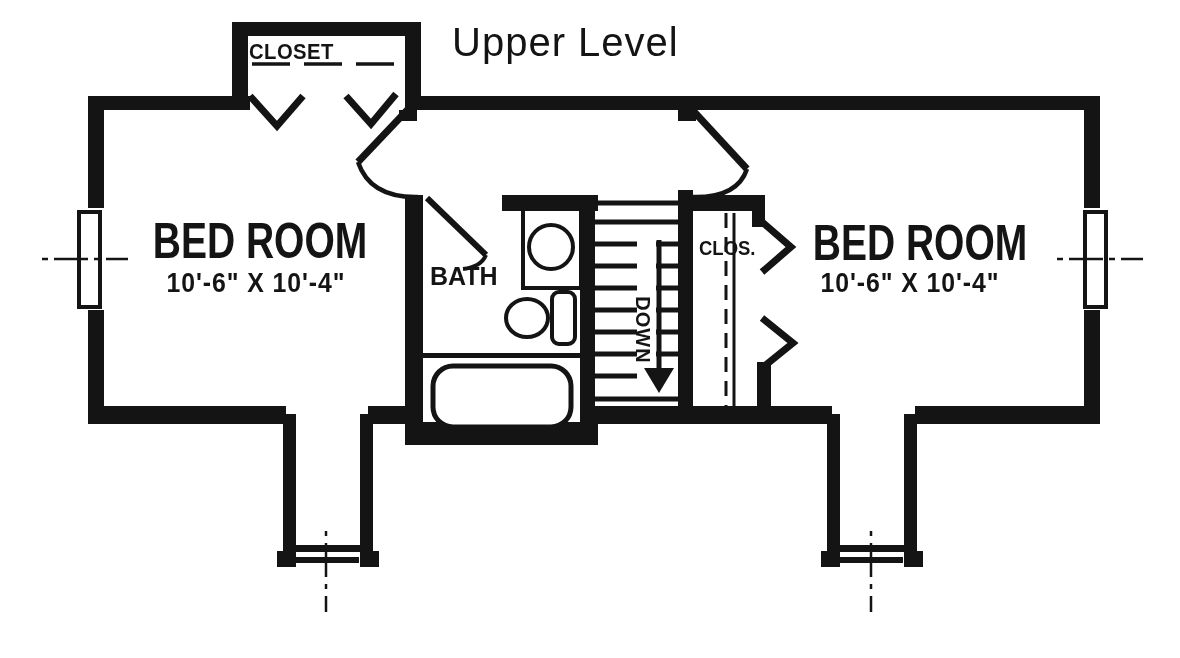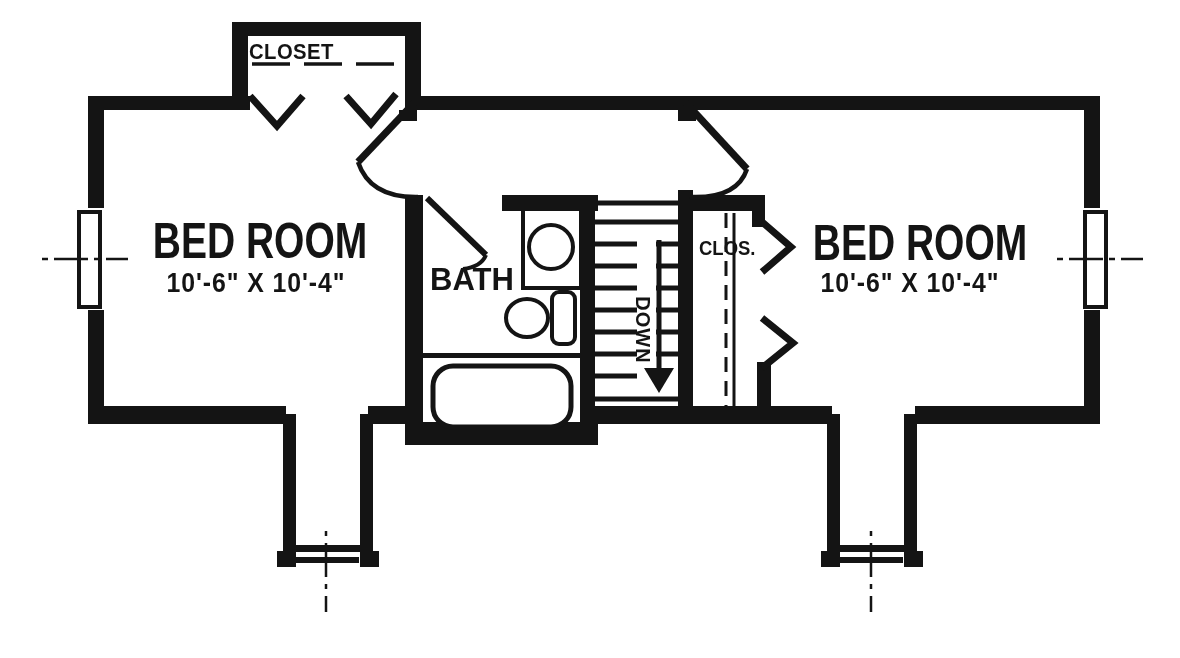--- a/index.html
+++ b/index.html
@@ -9,21 +9,21 @@
   }
   .lbl{position:absolute;white-space:nowrap;color:#141414;line-height:1;}
   .plan-title{left:452px;top:22px;font-size:40px;font-weight:400;letter-spacing:1px;}
   .closet-top-label{left:249px;top:41px;font-size:22px;font-weight:700;transform:scaleX(.92);transform-origin:left;letter-spacing:.5px;}
   .room-name{width:280px;text-align:center;font-size:50px;font-weight:700;transform:scaleX(.78);transform-origin:center;}
   .room-name.left{left:120px;top:216px;}
   .room-name.right{left:780px;top:218px;}
   .room-size{width:280px;text-align:center;font-size:27px;font-weight:700;letter-spacing:1px;transform:scaleX(.92);transform-origin:center;}
   .room-size.left{left:116px;top:270px;}
   .room-size.right{left:770px;top:270px;}
-  .bath-label{left:430px;top:264px;font-size:31px;font-weight:700;}
+  .bath-label{left:430px;top:264px;font-size:25px;font-weight:700;}
   .clos-label{left:699px;top:237px;font-size:21px;font-weight:700;transform:scaleX(.88);transform-origin:left;}
   .down-label{left:643px;top:330px;font-size:20px;font-weight:700;letter-spacing:1px;transform:translate(-50%,-50%) rotate(90deg);}
   svg{position:absolute;left:0;top:0;}
   .ink{fill:#141414;}
   .stroke{fill:none;stroke:#141414;}
   .wfill{fill:#ffffff;stroke:#141414;}
 </style>
 </head>
 <body>
 
@@ -138,20 +138,21 @@
 
     <g>
       <rect class="wfill" x="523" y="209" width="58" height="79" stroke-width="4"></rect>
       <circle class="wfill" cx="551" cy="247" r="22" stroke-width="4"></circle>
       <ellipse class="wfill" cx="527" cy="318" rx="21" ry="19" stroke-width="4"></ellipse>
       <rect class="wfill" x="552" y="292" width="23" height="52" rx="7" stroke-width="4"></rect>
       <rect class="wfill" x="433" y="366" width="138" height="61" rx="20" stroke-width="5"></rect>
     </g>
   </svg>
 
+  <div class="lbl plan-title">Upper Level</div>
   <div class="lbl closet-top-label">CLOSET</div>
 
   <div class="lbl room-name left">BED ROOM</div>
   <div class="lbl room-size left">10'-6" X 10'-4"</div>
 
   <div class="lbl room-name right">BED ROOM</div>
   <div class="lbl room-size right">10'-6" X 10'-4"</div>
 
   <div class="lbl bath-label">BATH</div>
   <div class="lbl clos-label">CLOS.</div>

